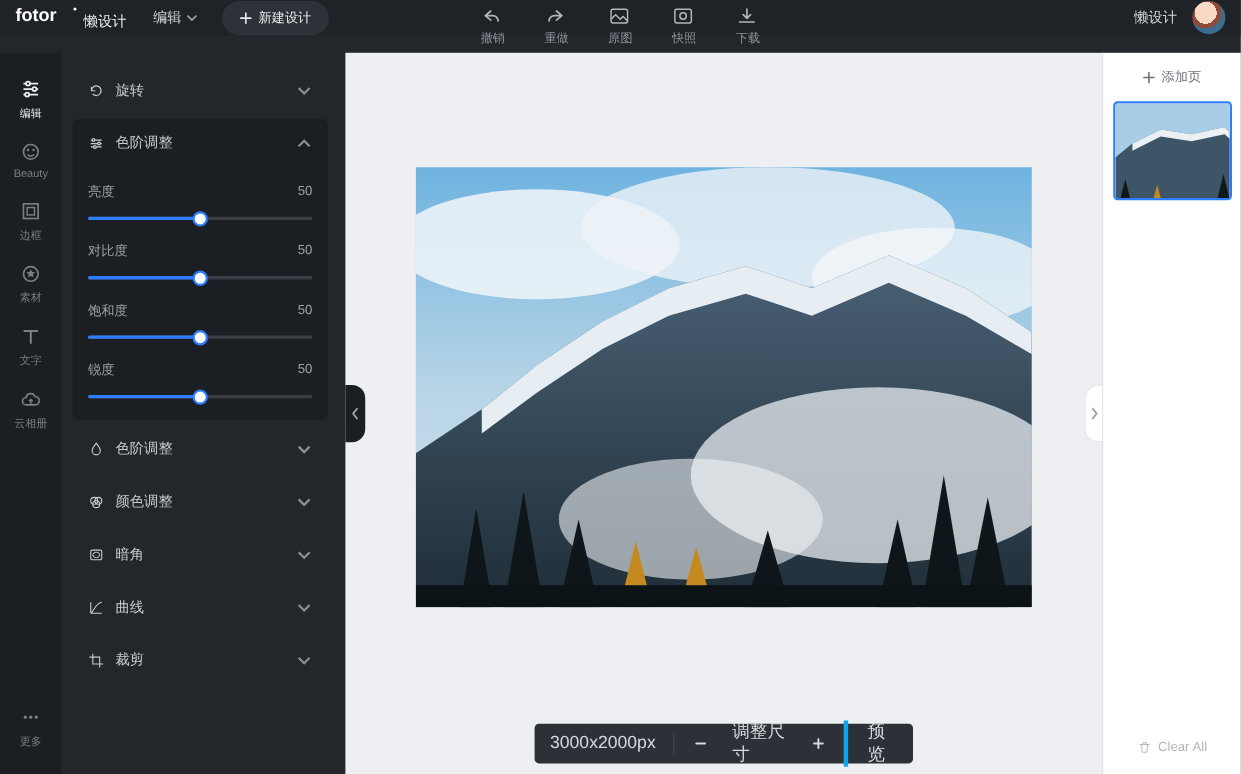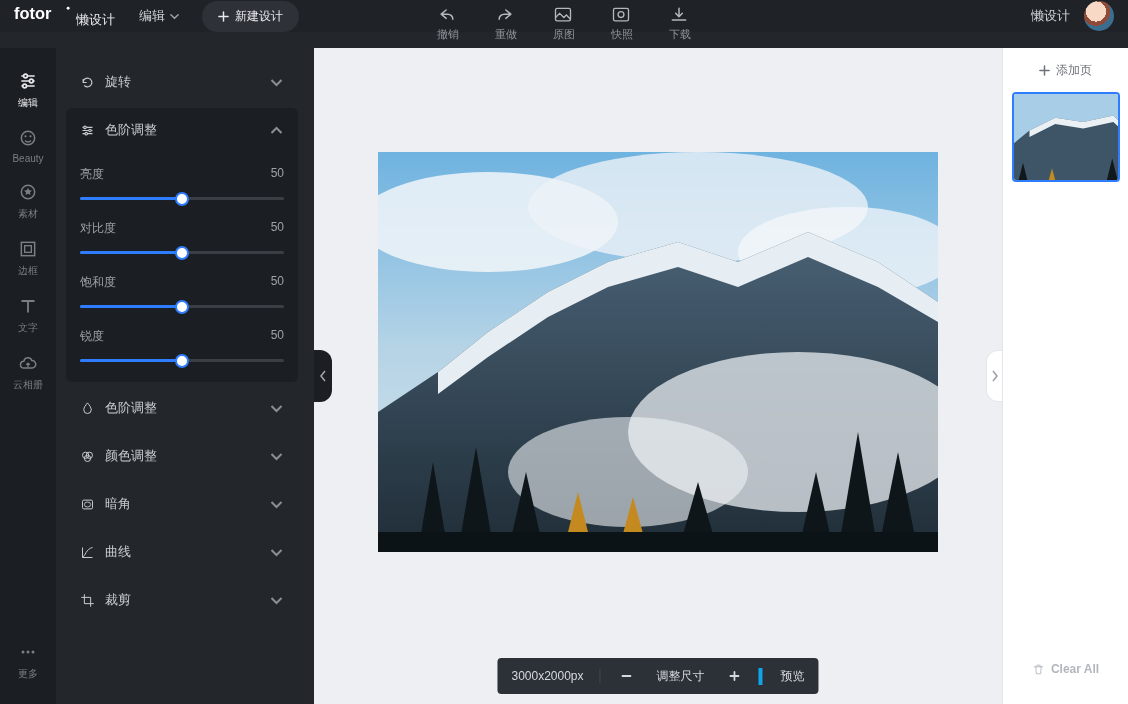--- a/index.html
+++ b/index.html
@@ -41,31 +41,31 @@
 .thumb { position:absolute; top:0; width:14px; height:14px; border-radius:50%; background:#fff; border:2px solid #2f7dff; margin-left:-7px; cursor:grab; }
 
 
 .collapse-handle { position:absolute; top:350px; left:314px; width:18px; height:52px; background:#1b1e22; border-radius:0 12px 12px 0; display:flex; align-items:center; justify-content:center; color:#9da2a8; cursor:pointer; z-index:5; }
 
 
 .canvas-wrap { position:absolute; top:48px; left:314px; right:126px; bottom:0; background:#edeff2; }
 .artwork { position:absolute; left:50%; top:50%; transform:translate(-50%,-56%); width:560px; height:400px; background:#bfd3e2; overflow:hidden; }
 .artwork svg { width:100%; height:100%; display:block; }
 
-.bottombar { position:absolute; left:50%; bottom:10px; transform:translateX(-50%); background:#2c3137; height:36px; border-radius:4px; display:flex; align-items:center; padding:0 14px; gap:18px; color:#d6d9dd; font-size:12px; }
+.bottombar { position:absolute; left:50%; bottom:10px; transform:translateX(-50%); background:#2c3137; height:36px; border-radius:4px; display:flex; align-items:center; padding:0 14px; gap:18px; color:#d6d9dd; font-size:16px; }
 .bb-sz { border-right:1px solid #45494f; padding-right:16px; }
 .bb-resize { display:flex; align-items:center; gap:22px; border-right:4px solid #0ea5e9; padding-right:16px; }
 .bb-btn { width:16px; height:16px; display:flex; align-items:center; justify-content:center; cursor:pointer; }
 
 
 .rightrail { position:absolute; top:48px; right:0; bottom:0; width:126px; background:#fff; border-left:1px solid #e4e6ea; display:flex; flex-direction:column; align-items:center; padding:8px; }
 .addpage { width:100%; height:28px; border:0; background:transparent; display:flex; align-items:center; justify-content:center; gap:6px; color:#6d7177; font-size:12px; cursor:pointer; }
 .page-thumb { margin-top:8px; width:108px; height:90px; border-radius:4px; overflow:hidden; border:2px solid #2f7dff; cursor:pointer; }
 .page-thumb svg { width:100%; height:100%; display:block; }
-.clearall { margin-top:auto; margin-bottom:20px; display:flex; align-items:flex-end; gap:6px; color:#b2b6bc; font-size:12px; cursor:pointer;font-weight:bold; }
+.clearall { margin-top:auto; margin-bottom:10px; display:flex; align-items:flex-end; gap:6px; color:#b2b6bc; font-size:12px; cursor:pointer; }
 .rr-handle { position:absolute; top:350px; right:126px; width:16px; height:52px; background:#fff; border:1px solid #e4e6ea; border-right:0; border-radius:12px 0 0 12px; display:flex; align-items:center; justify-content:center; color:#9da2a8; cursor:pointer; }
 
 .chev-svg { width:11px; height:11px; }
 </style>
 </head>
 <body>
 
 <div class="topbar">
   <div class="brand">
     <svg width="58" height="20" viewBox="0 0 120 40">
@@ -144,31 +144,31 @@
     <svg viewBox="0 0 24 24">
         <circle cx="12" cy="12" r="8" stroke="currentColor" stroke-width="1.8" fill="none"></circle>
         <circle cx="9" cy="10" r="1.3" fill="currentColor"></circle>
         <circle cx="15" cy="10" r="1.3" fill="currentColor"></circle>
         <path d="M8.5 15c1 1.2 2.2 1.8 3.5 1.8s2.5-.6 3.5-1.8" stroke="currentColor" stroke-width="1.6" fill="none"></path>
       </svg>
     <span>Beauty</span>
   </div>
   <div class="ln-item">
     <svg viewBox="0 0 24 24">
+        <rect x="4" y="4" width="16" height="16" stroke="currentColor" stroke-width="1.8" fill="none"></rect>
+        <rect x="8" y="8" width="8" height="8" stroke="currentColor" stroke-width="1.6" fill="none"></rect>
+      </svg>
+    <span>边框</span>
+  </div>
+  <div class="ln-item">
+    <svg viewBox="0 0 24 24">
         <circle cx="12" cy="12" r="8" stroke="currentColor" stroke-width="1.8" fill="none"></circle>
         <path d="M12 7l1.5 3 3.3.3-2.5 2.2.7 3.2L12 14.2l-3 1.5.7-3.2-2.5-2.2 3.3-.3z" fill="currentColor"></path>
       </svg>
     <span>素材</span>
-  </div>
-  <div class="ln-item">
-    <svg viewBox="0 0 24 24">
-        <rect x="4" y="4" width="16" height="16" stroke="currentColor" stroke-width="1.8" fill="none"></rect>
-        <rect x="8" y="8" width="8" height="8" stroke="currentColor" stroke-width="1.6" fill="none"></rect>
-      </svg>
-    <span>边框</span>
   </div>
   <div class="ln-item">
     <svg viewBox="0 0 24 24">
         <path d="M5 6h14M12 6v13" stroke="currentColor" stroke-width="2.2" stroke-linecap="round"></path>
       </svg>
     <span>文字</span>
   </div>
   <div class="ln-item">
     <svg viewBox="0 0 24 24">
         <path d="M7 18a4 4 0 010-8 5 5 0 019.6-1A4 4 0 0117 18H7z" stroke="currentColor" stroke-width="1.8" fill="none"></path>

